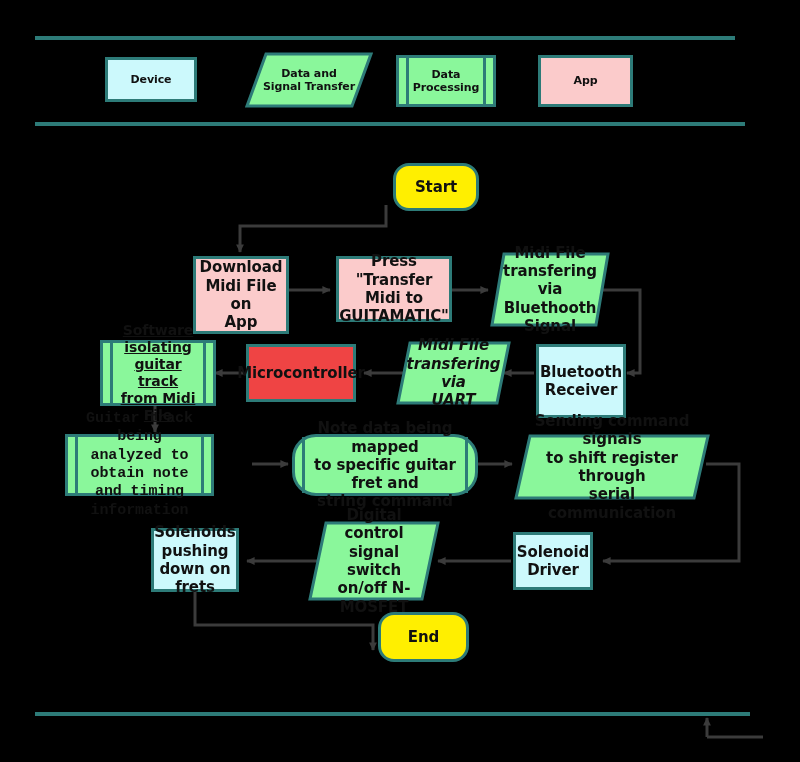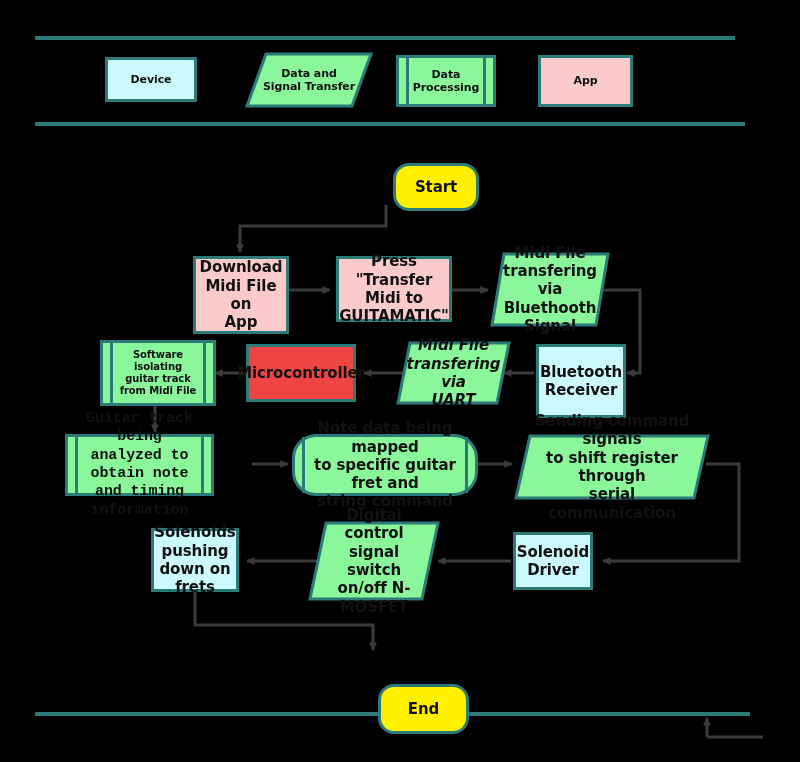--- a/index.html
+++ b/index.html
@@ -60,21 +60,21 @@
   .subr::after{right:7px;}
   .subr .stext{position:relative;z-index:2;padding:0 14px;}
 
   .lbl{
     color:#111111;
     font-size:15px;
     font-weight:bold;
     line-height:1.22;
     letter-spacing:-0.1px;
   }
-  .lbl.small{font-size:10px;}
+  .lbl.small{font-size:14px;text-decoration:underline;}
   .lbl.ital{font-style:italic;}
   .lbl.term-lbl{font-size:15px;font-weight:bold;}
   .lbl.legend-lbl{font-size:11px;font-weight:bold;}
 
   
   .rule{position:absolute;height:4px;background:#2d7b78;}
 
   svg.wires{position:absolute;left:0;top:0;width:800px;height:762px;pointer-events:none;}
 </style>
 </head>
@@ -263,17 +263,17 @@
 
   <div class="node rect fill-cyan" style="left:151px;top:528px;width:88px;height:64px;">
     <span class="lbl">
       <span>Solenoids</span><br>
       <span>pushing</span><br>
       <span>down on</span><br>
       <span>frets</span>
     </span>
   </div>
 
-  <div class="term" style="position:absolute;left:331px;top:684px;width:85px;height:44px;">
+  <div class="term" style="position:absolute;left:331px;top:612px;width:85px;height:44px;">
     <span class="lbl term-lbl">End</span>
   </div>
 
 </div>
 
 </body></html>

